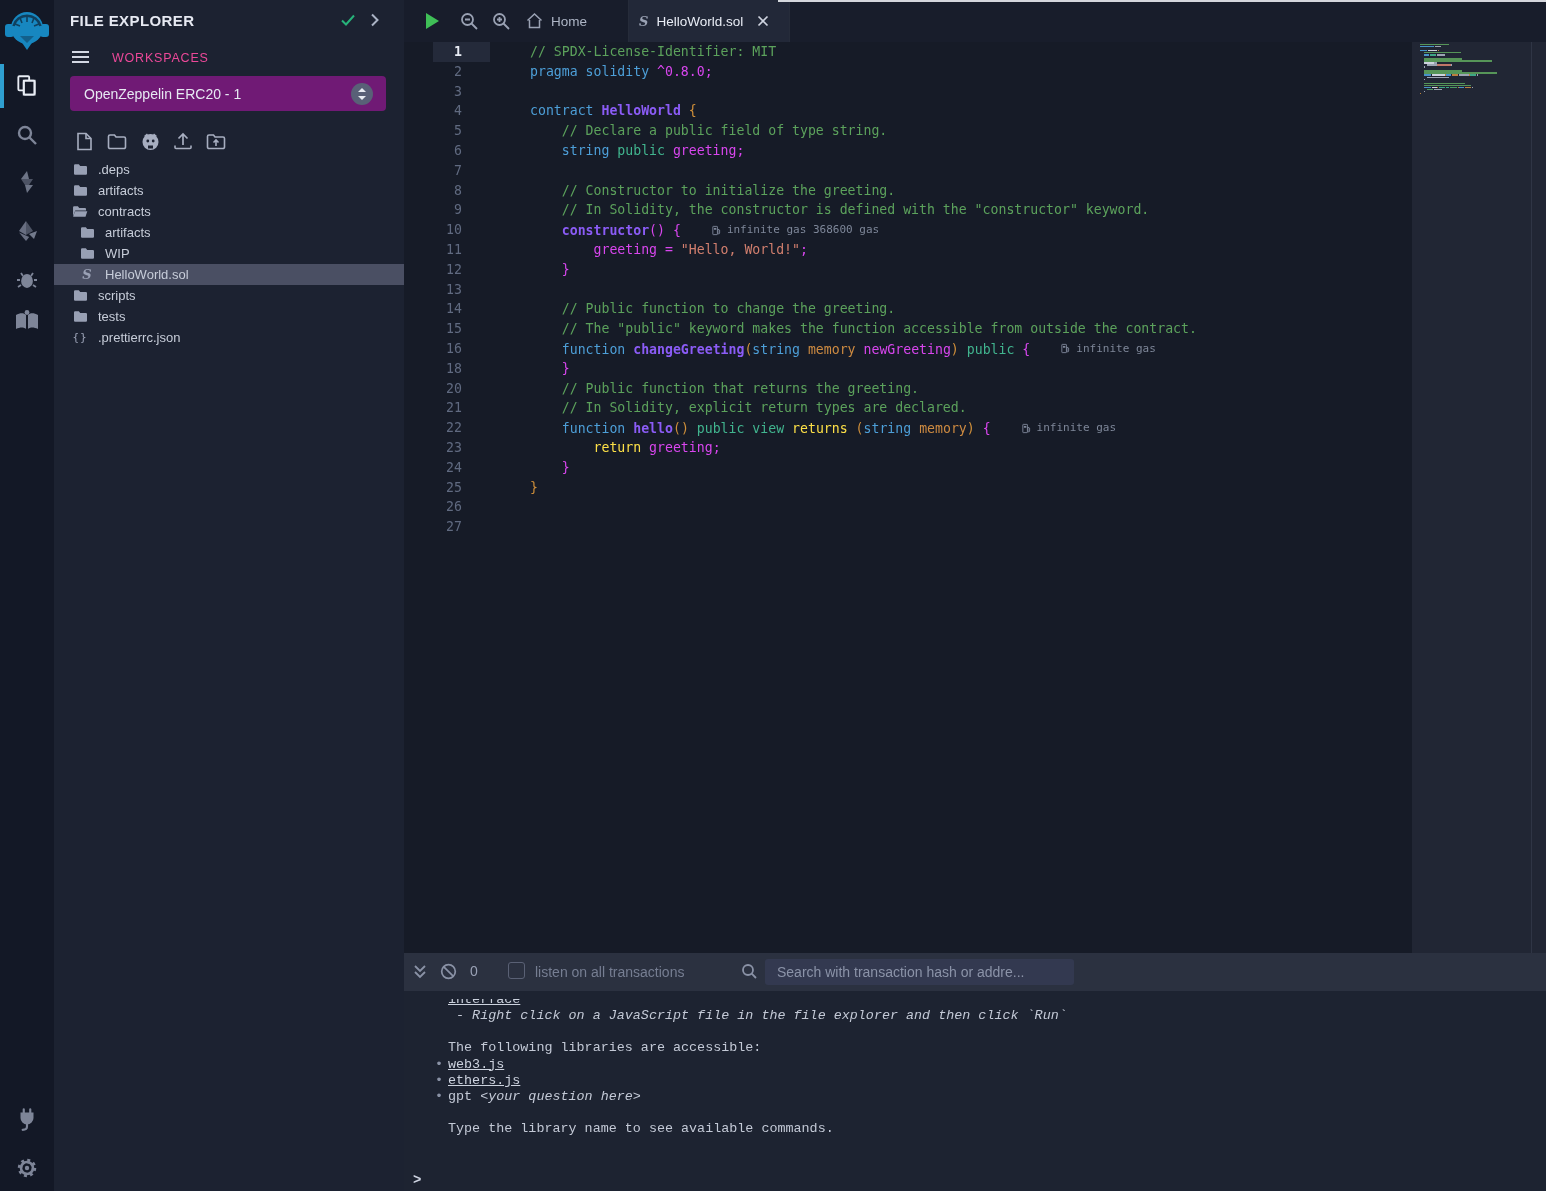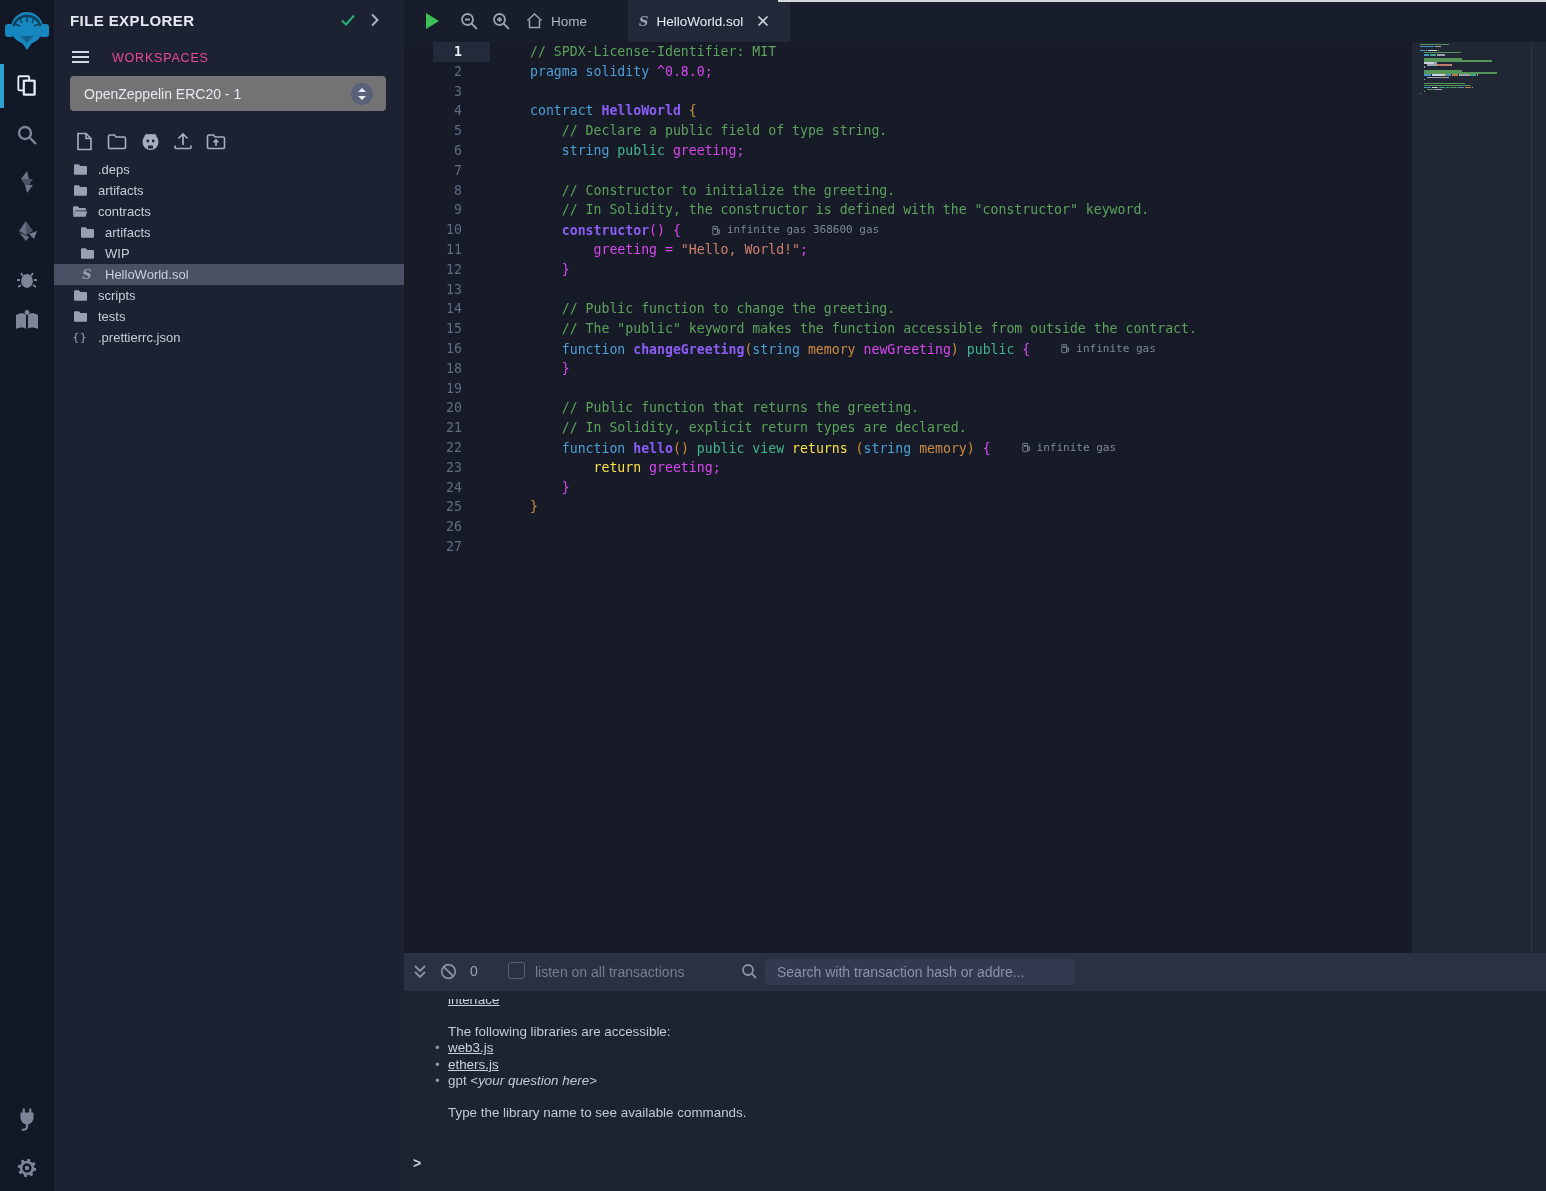--- a/index.html
+++ b/index.html
@@ -15,21 +15,21 @@
   .act-indicator{position:absolute;left:0;top:64px;width:4px;height:44px;background:#2f9fd0;}
   #remix-logo{position:absolute;left:3px;top:6px;width:48px;height:48px;}
 
   
   #sidepanel{left:54px;top:0;bottom:0;width:350px;background:#1c2231;z-index:5;}
   .fe-title{position:absolute;left:16px;top:12px;font-size:15px;font-weight:700;letter-spacing:.4px;color:#e6e9f2;}
   .fe-check{position:absolute;left:286px;top:13px;color:#27b37a;}
   .fe-chev{position:absolute;left:316px;top:13px;color:#aab3c5;}
   .ws-burger{position:absolute;left:17px;top:50px;color:#d3d8e4;}
   .ws-label{position:absolute;left:58px;top:51px;font-size:12.5px;letter-spacing:.8px;color:#ec4899;}
-  .ws-select{position:absolute;left:16px;top:76px;width:316px;height:35px;background:#737373;border-radius:4px;display:flex;align-items:center;cursor:pointer;}
+  .ws-select{position:absolute;left:16px;top:76px;width:316px;height:35px;background:#701a75;border-radius:4px;display:flex;align-items:center;cursor:pointer;}
   .ws-select .ws-name{margin-left:14px;font-size:14px;color:#e6e9f2;}
   .ws-circle{position:absolute;right:13px;top:6.5px;width:22px;height:22px;border-radius:50%;background:#596077;display:flex;align-items:center;justify-content:center;}
   .fe-tools{position:absolute;left:17px;top:129px;display:flex;gap:7px;color:#a7aec0;}
   .fe-tools .tbtn{width:26px;height:24px;display:flex;align-items:center;justify-content:center;cursor:pointer;}
   #tree{position:absolute;left:0;top:159px;right:0;}
   .tree-row{height:21px;display:flex;align-items:center;font-size:13px;color:#c7cdd9;cursor:pointer;white-space:nowrap;}
   .tree-row.sel{background:#4a4f63;}
   .tree-row .ticon{width:16px;margin-right:10px;display:flex;align-items:center;justify-content:center;color:#98a0b4;}
   .d0{padding-left:18px;} .d1{padding-left:25px;}
   .s-glyph{font-family:"DejaVu Serif",serif;font-style:italic;font-weight:700;font-size:13px;color:#9aa1b5;}
@@ -67,21 +67,21 @@
   
   #terminal{left:404px;right:0;bottom:0;height:238px;background:#1d2331;z-index:4;}
   #termbar{position:absolute;left:0;top:0;right:0;height:38px;background:#2b3140;}
   .tb-icon{position:absolute;color:#8a92a6;cursor:pointer;}
   .tb-count{position:absolute;left:66px;top:10px;font-size:14px;color:#9aa2b6;}
   .tb-check{position:absolute;left:104px;top:9px;width:17px;height:17px;border:1.5px solid #5a6175;border-radius:3px;box-sizing:border-box;cursor:pointer;}
   .tb-label{position:absolute;left:131px;top:11px;font-size:14px;color:#767e92;}
   .tb-input{position:absolute;left:361px;top:6px;width:309px;height:26px;background:#333950;border:none;border-radius:3px;color:#dfe3ee;font-size:14px;padding:0 12px;box-sizing:border-box;font-family:"Liberation Sans",sans-serif;}
   .tb-input::placeholder{color:#8b93a8;}
   #termlines{position:absolute;left:0;top:38px;right:0;bottom:0;padding-top:8px;overflow:hidden;
-             font-family:Liberation Sans, sans-serif;font-size:13.4px;color:#c3c9d6;}
+             font-family:Liberation Mono, monospace;font-size:13.4px;color:#c3c9d6;}
   .t-line{height:16.2px;line-height:16.2px;white-space:pre;padding-left:44px;}
   .t-line.bullet{padding-left:31px;}
   .t-bullet-dot{display:inline-block;width:13px;color:#8a92a6;}
   .t-clip{height:9px;overflow:hidden;}
   .t-clip span{display:block;margin-top:-7px;}
   .ts-italic{font-style:italic;}
   .ts-link{text-decoration:underline;color:#ccd2de;cursor:pointer;}
   .t-prompt{margin-top:34px;padding-left:9px;font-weight:700;font-size:14px;color:#ced4e2;}
 </style>
 </head>
@@ -349,21 +349,20 @@
         <div class="code-row"><span class="gut">12</span><span class="codeln"><span class="tk-pl">    }</span></span></div>
         <div class="code-row"><span class="gut">13</span><span class="codeln"></span></div>
         <div class="code-row"><span class="gut">14</span><span class="codeln"><span class="tk-pl">    </span><span class="tk-com">// Public function to change the greeting.</span></span></div>
         <div class="code-row"><span class="gut">15</span><span class="codeln"><span class="tk-pl">    </span><span class="tk-com">// The "public" keyword makes the function accessible from outside the contract.</span></span></div>
         <div class="code-row"><span class="gut">16</span><span class="codeln"><span class="tk-pl">    </span><span class="tk-kw">function </span><span class="tk-wh">changeGreeting</span><span class="tk-gold">(</span><span class="tk-kw">string </span><span class="tk-mem">memory </span><span class="tk-pl">newGreeting</span><span class="tk-gold">)</span><span class="tk-pl"> </span><span class="tk-vis">public </span><span class="tk-pl">{</span><span class="gas"><svg width="11" height="11" viewBox="0 0 12 12" fill="none" stroke="#7e8799" stroke-width="1">
                 <rect x="2" y="1.5" width="5" height="9" rx=".5"></rect>
                 <path d="M3.2 3.2h2.6v2H3.2z" fill="#7e8799" stroke="none"></path>
                 <path d="M7.5 4.5l1.9 1v3.3a.9.9 0 11-1.8 0z"></path>
               </svg><span>infinite gas</span></span></span></div>
         <div class="code-row"><span class="gut">18</span><span class="codeln"><span class="tk-pl">    }</span></span></div>
-        <div class="code-row"><span class="gut">19</span><span class="codeln"></span></div>
         <div class="code-row"><span class="gut">20</span><span class="codeln"><span class="tk-pl">    </span><span class="tk-com">// Public function that returns the greeting.</span></span></div>
         <div class="code-row"><span class="gut">21</span><span class="codeln"><span class="tk-pl">    </span><span class="tk-com">// In Solidity, explicit return types are declared.</span></span></div>
         <div class="code-row"><span class="gut">22</span><span class="codeln"><span class="tk-pl">    </span><span class="tk-kw">function </span><span class="tk-wh">hello</span><span class="tk-gold">()</span><span class="tk-pl"> </span><span class="tk-vis">public </span><span class="tk-vis">view </span><span class="tk-ret">returns </span><span class="tk-gold">(</span><span class="tk-kw">string </span><span class="tk-mem">memory</span><span class="tk-gold">)</span><span class="tk-pl"> {</span><span class="gas"><svg width="11" height="11" viewBox="0 0 12 12" fill="none" stroke="#7e8799" stroke-width="1">
                 <rect x="2" y="1.5" width="5" height="9" rx=".5"></rect>
                 <path d="M3.2 3.2h2.6v2H3.2z" fill="#7e8799" stroke="none"></path>
                 <path d="M7.5 4.5l1.9 1v3.3a.9.9 0 11-1.8 0z"></path>
               </svg><span>infinite gas</span></span></span></div>
         <div class="code-row"><span class="gut">23</span><span class="codeln"><span class="tk-pl">        </span><span class="tk-ret">return </span><span class="tk-pl">greeting;</span></span></div>
         <div class="code-row"><span class="gut">24</span><span class="codeln"><span class="tk-pl">    }</span></span></div>
         <div class="code-row"><span class="gut">25</span><span class="codeln"><span class="tk-gold">}</span></span></div>
@@ -528,20 +527,21 @@
       <span class="tb-icon" style="left:337px;top:10px">
         <svg width="17" height="17" viewBox="0 0 17 17" fill="none" stroke="currentColor" stroke-width="1.8">
             <circle cx="7" cy="7" r="5"></circle>
             <path d="M10.7 10.7l4.3 4.3"></path>
           </svg>
       </span>
       <input class="tb-input" type="text" placeholder="Search with transaction hash or addre..." style="">
     </div>
     <div id="termlines">
         <div class="t-line t-clip"><span><span class="ts-link">interface</span></span></div>
+        <div class="t-line"><span><span class="ts-italic"> - Right click on a JavaScript file in the file explorer and then click `Run`</span></span></div>
         <div class="t-line">&nbsp;</div>
         <div class="t-line"><span><span class="ts-plain">The following libraries are accessible:</span></span></div>
         <div class="t-line bullet"><span><span class="t-bullet-dot">•</span><span class="ts-link">web3.js</span></span></div>
         <div class="t-line bullet"><span><span class="t-bullet-dot">•</span><span class="ts-link">ethers.js</span></span></div>
         <div class="t-line bullet"><span><span class="t-bullet-dot">•</span><span class="ts-plain">gpt </span><span class="ts-italic">&lt;your question here&gt;</span></span></div>
         <div class="t-line">&nbsp;</div>
         <div class="t-line"><span><span class="ts-plain">Type the library name to see available commands.</span></span></div>
         <div class="t-prompt">&gt;</div>
       </div>
   </div>

